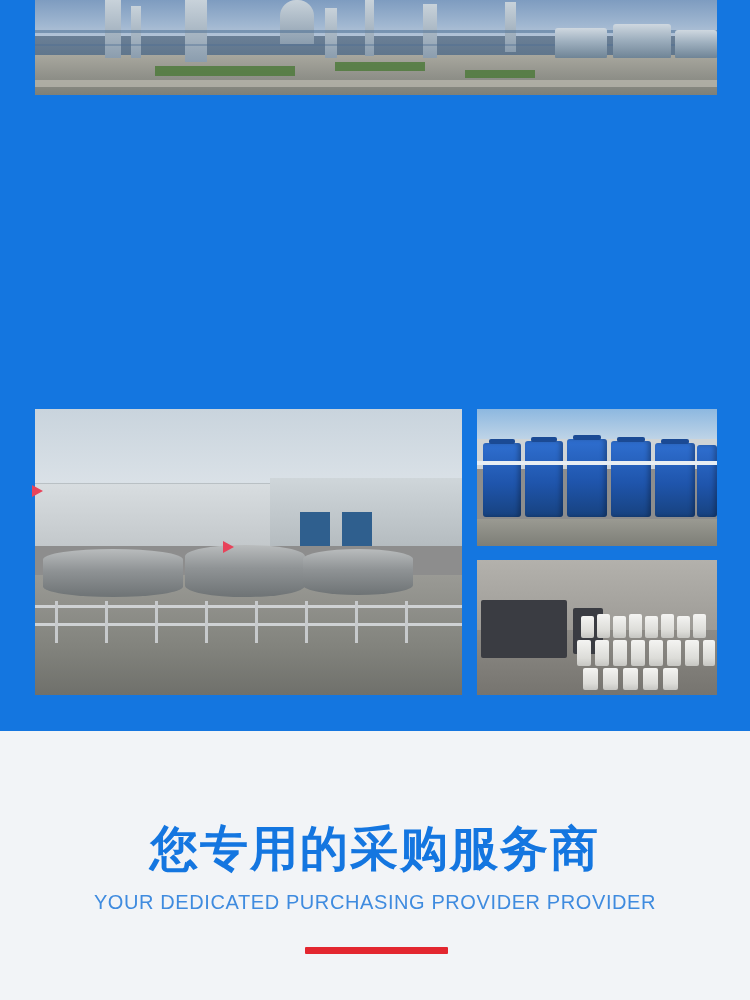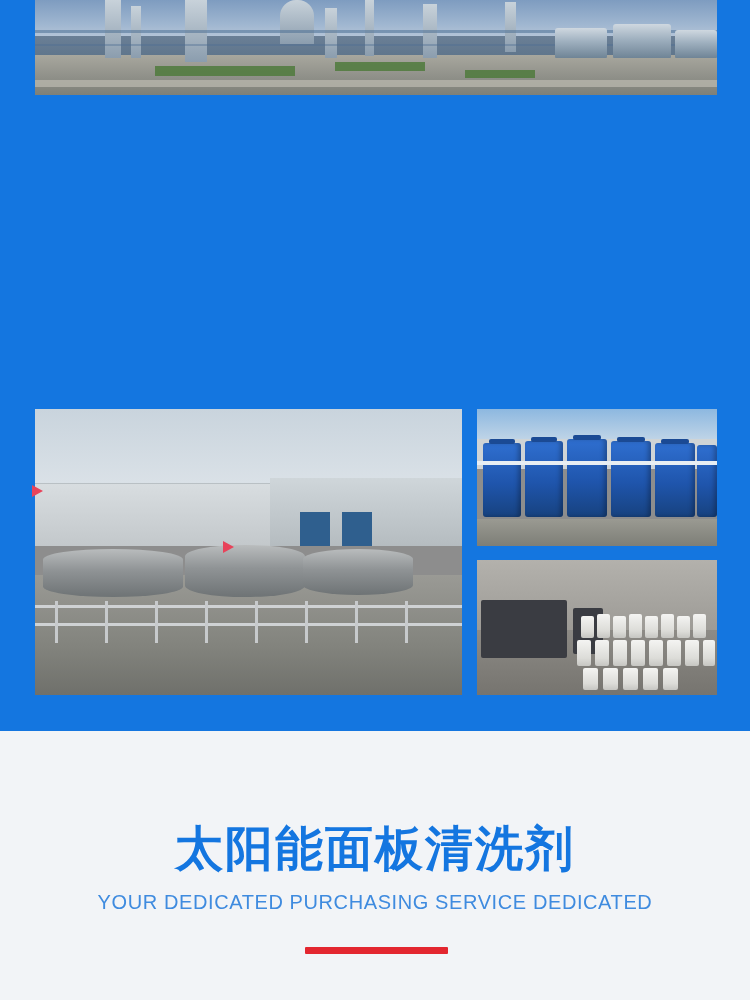--- a/index.html
+++ b/index.html
@@ -285,18 +285,18 @@
     <div class="bkt" style="left:226px; top:80px; width:12px; height:26px;"></div>
 
     <div class="bkt" style="left:106px; top:108px; width:15px; height:22px;"></div>
     <div class="bkt" style="left:126px; top:108px; width:15px; height:22px;"></div>
     <div class="bkt" style="left:146px; top:108px; width:15px; height:22px;"></div>
     <div class="bkt" style="left:166px; top:108px; width:15px; height:22px;"></div>
     <div class="bkt" style="left:186px; top:108px; width:15px; height:22px;"></div>
   </div>
 
   <div class="bottom">
-    <div class="headline">太阳能面板清洗剂</div>
-    <div class="subline">YOUR DEDICATED PURCHASING SERVICE DEDICATED</div>
+    <div class="headline">您专用的采购服务商</div>
+    <div class="subline">YOUR DEDICATED PURCHASING PROVIDER PROVIDER</div>
   </div>
   <div class="rule"></div>
 
 </div>
 
 </body></html>

